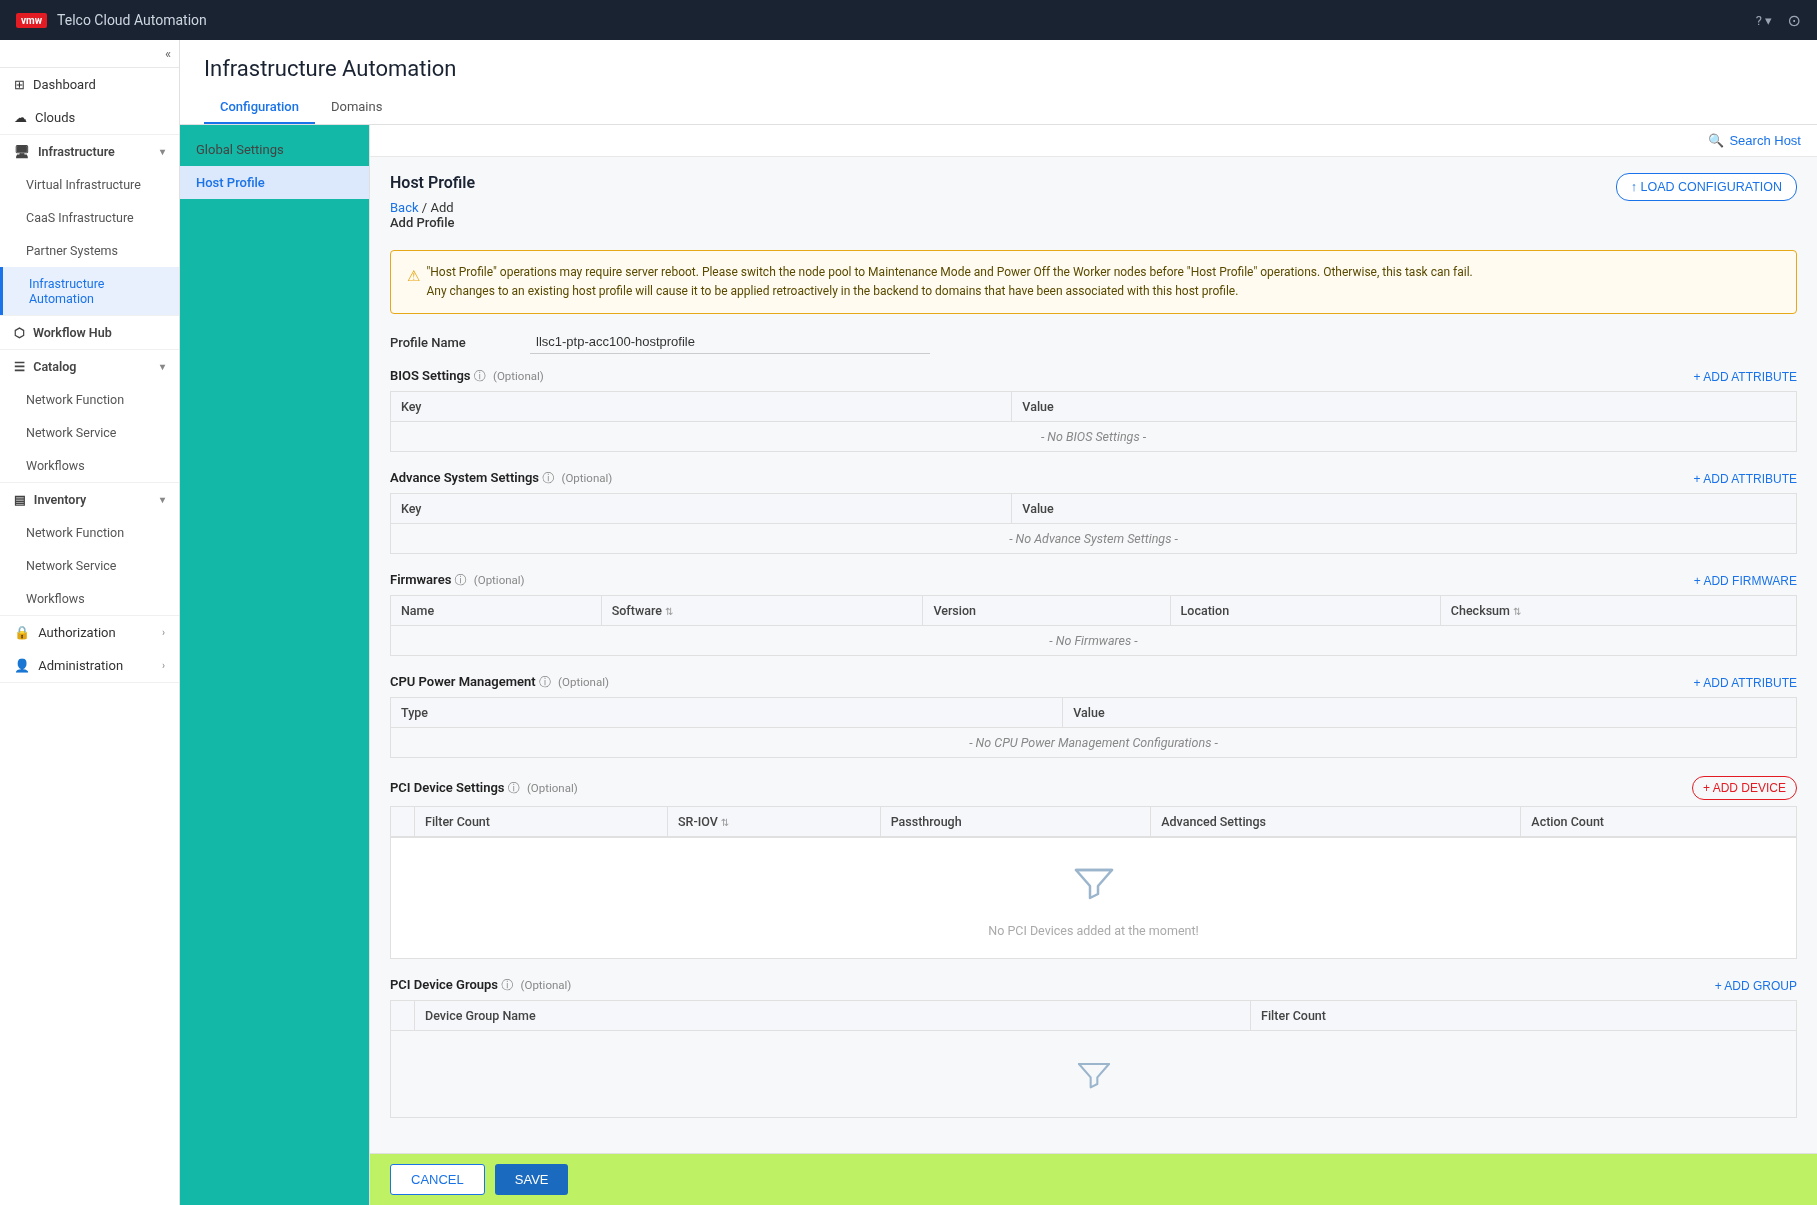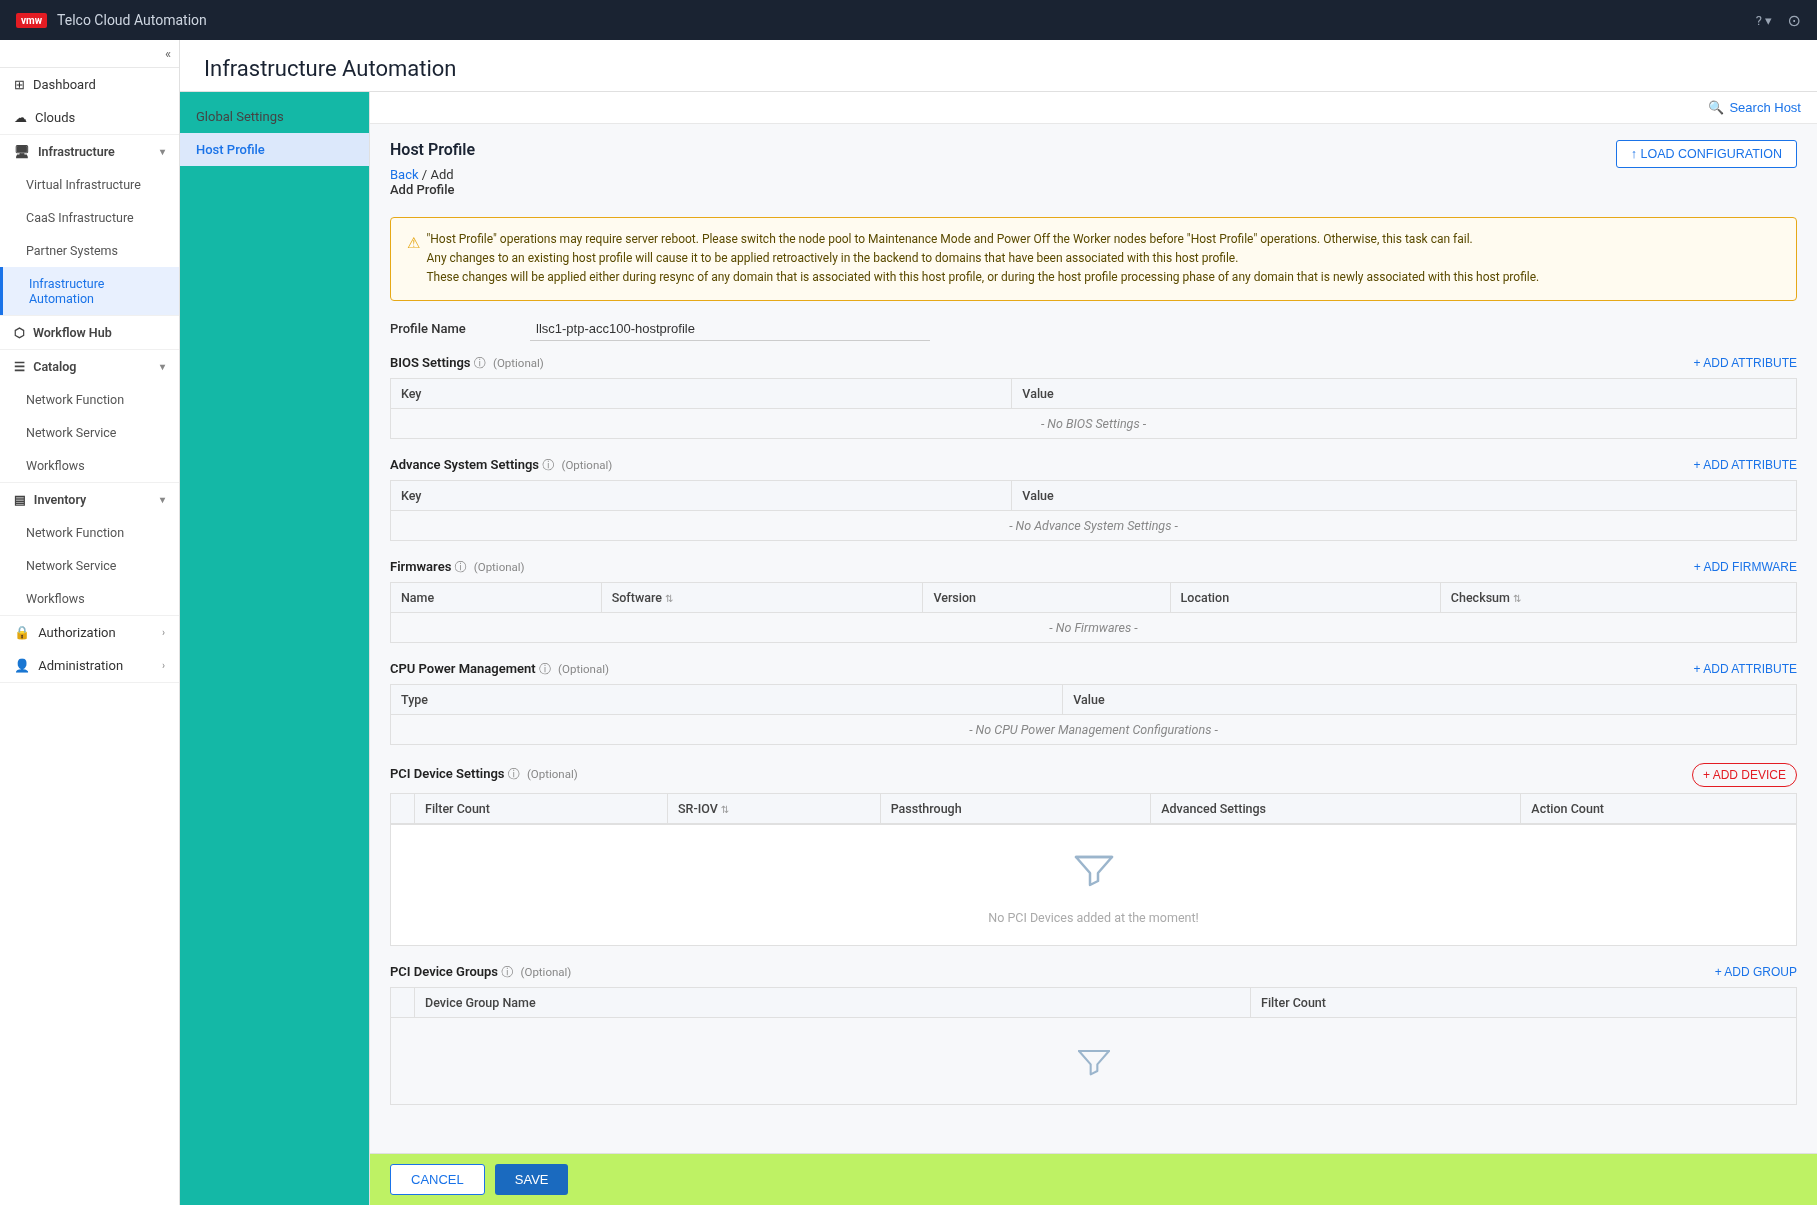--- a/index.html
+++ b/index.html
@@ -115,21 +115,21 @@
     
     .section-title { font-size: 16px; font-weight: 600; color: #1a2332; margin-bottom: 8px; }
     .breadcrumb { font-size: 13px; }
     .breadcrumb a { color: #1a73e8; text-decoration: none; }
     .add-label { font-size: 13px; font-weight: 500; margin-bottom: 12px; }
     .load-config-btn {
       border: 1px solid #1a73e8;
       color: #1a73e8;
       background: #fff;
       padding: 6px 14px;
-      border-radius: 3px;
+      border-radius: 13px;
       cursor: pointer;
       font-size: 12.5px;
       display: flex;
       align-items: center;
       gap: 5px;
     }
 
     
     .warning-box {
       border: 1px solid #e6a817;
@@ -357,20 +357,24 @@
         <span>👤</span>
         <span>Administration</span>
         <span class="sidebar-chevron">›</span>
       </div>
     </div>
   </aside>
 
   <div class="content-area">
     <div class="page-header">
       <h1 class="page-title">Infrastructure Automation</h1>
+      <div class="page-tabs">
+        <div class="page-tab active">Configuration</div>
+        <div class="page-tab">Domains</div>
+      </div>
     </div>
 
     <div class="inner-layout">
 
       <div class="left-panel">
         <div class="left-panel-item">Global Settings</div>
         <div class="left-panel-item active">Host Profile</div>
       </div>
 
       <div style="flex:1; display:flex; flex-direction:column; overflow:hidden;">
@@ -395,21 +399,20 @@
             </div>
             <button class="load-config-btn">↑ LOAD CONFIGURATION</button>
           </div>
 
           <div class="warning-box">
             <div class="warning-box-title">
               <span class="warn-icon">⚠</span>
               <div>
                 <div>"Host Profile" operations may require server reboot. Please switch the node pool to Maintenance Mode and Power Off the Worker nodes before "Host Profile" operations. Otherwise, this task can fail.</div>
                 <div>Any changes to an existing host profile will cause it to be applied retroactively in the backend to domains that have been associated with this host profile.</div>
-                <div>These changes will be applied either during resync of any domain that is associated with this host profile, or during the host profile processing phase of any domain that is newly associated with this host profile.</div>
               </div>
             </div>
           </div>
 
           <div class="form-row">
             <label class="form-label">Profile Name</label>
             <input class="form-input" type="text" value="llsc1-ptp-acc100-hostprofile" style="">
           </div>
 
           <div class="settings-section">

